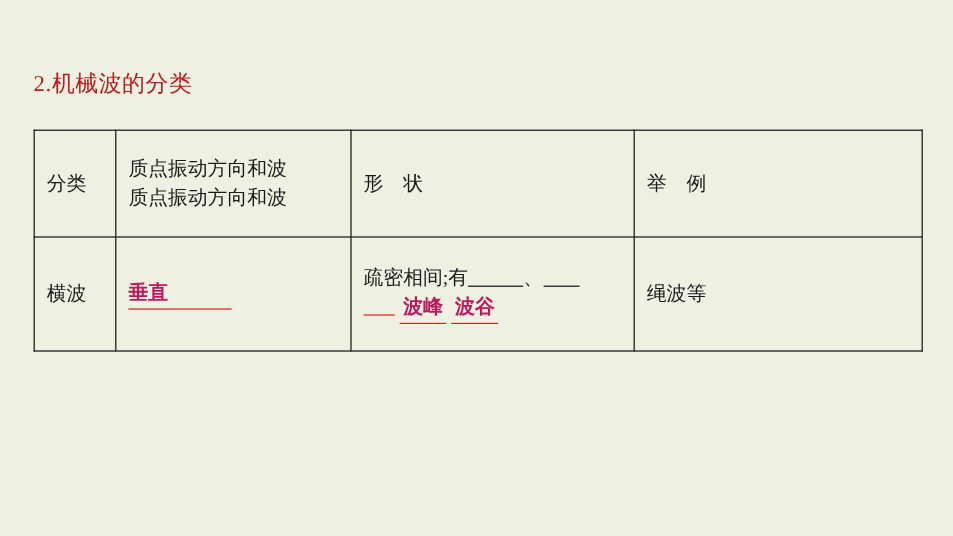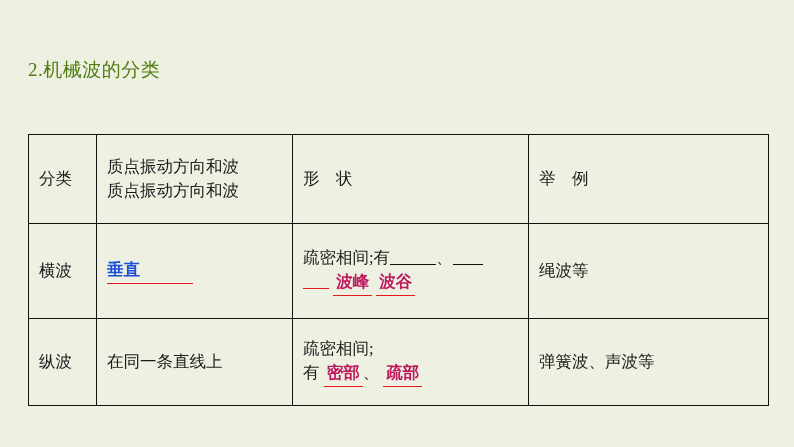--- a/index.html
+++ b/index.html
@@ -17,35 +17,34 @@
     position: relative;
     width: 794px;
     height: 447px;
     box-sizing: border-box;
   }
   .heading {
     position: absolute;
     left: 28px;
     top: 57px;
     font-size: 19px;
-    color: #4d7c0f;
+    color: #b91c1c;
     letter-spacing: 0.5px;
     white-space: nowrap;
   }
   .table-wrap {
     position: absolute;
     left: 28px;
     top: 108px;
     width: 740px;
   }
   table.content-table {
     border-collapse: collapse;
     width: 740px;
     table-layout: fixed;
-    margin-top: 26px;
   }
   table.content-table td {
     border: 1px solid #111;
     vertical-align: middle;
     padding: 8px 10px;
     font-size: 16.5px;
     color: #1a1a1a;
     line-height: 1.45;
   }
   .col-1 { width: 68px; }
@@ -79,21 +78,21 @@
   }
   .blank-red-short {
     display: inline-block;
     border-bottom: 1.6px solid #e8191b;
     width: 26px;
     height: 14px;
     vertical-align: -2px;
   }
   .vert-blank {
     display: inline-block;
-    color: #1d4ed8;
+    color: #be185d;
     font-weight: bold;
     border-bottom: 1.6px solid #e8191b;
     min-width: 86px;
     padding-bottom: 1px;
   }
   .line2 { display: block; }
   .nowrap { white-space: nowrap; }
 </style>
 </head>
 <body>
@@ -132,30 +131,17 @@
             </span>
             <span class="line2 nowrap">
               <span class="blank-red-short"></span>
               <span class="ul-red">波峰</span>
               <span class="ul-red">波谷</span>
             </span>
           </td>
           <td>绳波等</td>
         </tr>
 
-        <tr class="row-2">
-          <td>纵波</td>
-          <td>在同一条直线上</td>
-          <td>
-            <span class="line2">疏密相间;</span>
-            <span class="line2 nowrap">
-              <span>有</span>
-              <span class="ul-red">密部</span><span>、</span>
-              <span class="ul-red">疏部</span>
-            </span>
-          </td>
-          <td>弹簧波、声波等</td>
-        </tr>
       </tbody>
     </table>
   </div>
 
 </div>
 
 </body></html>

